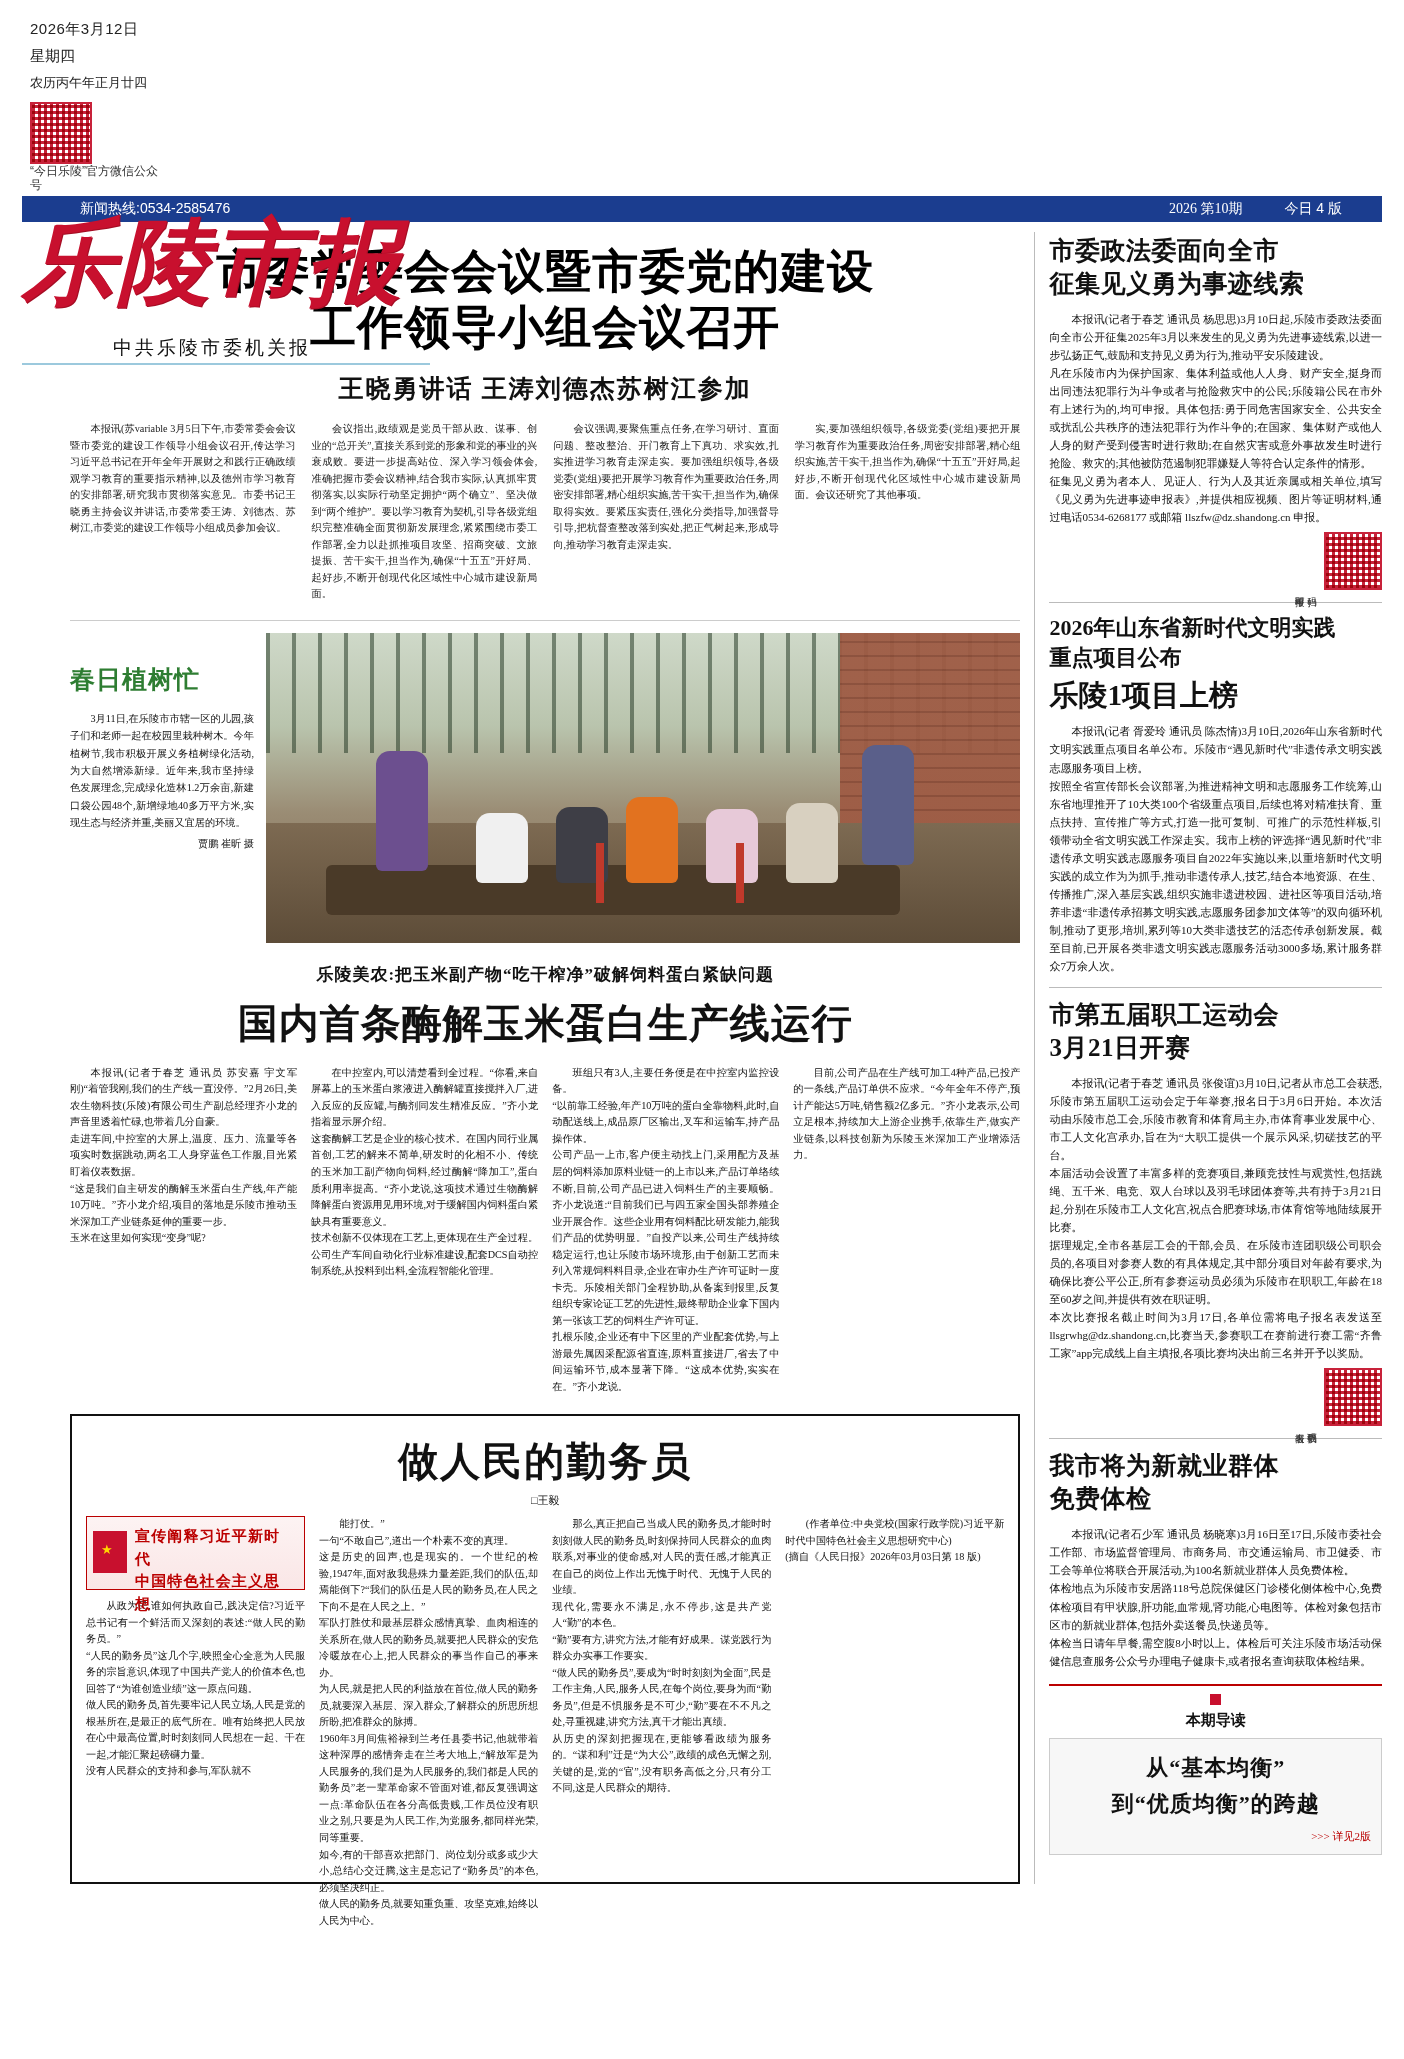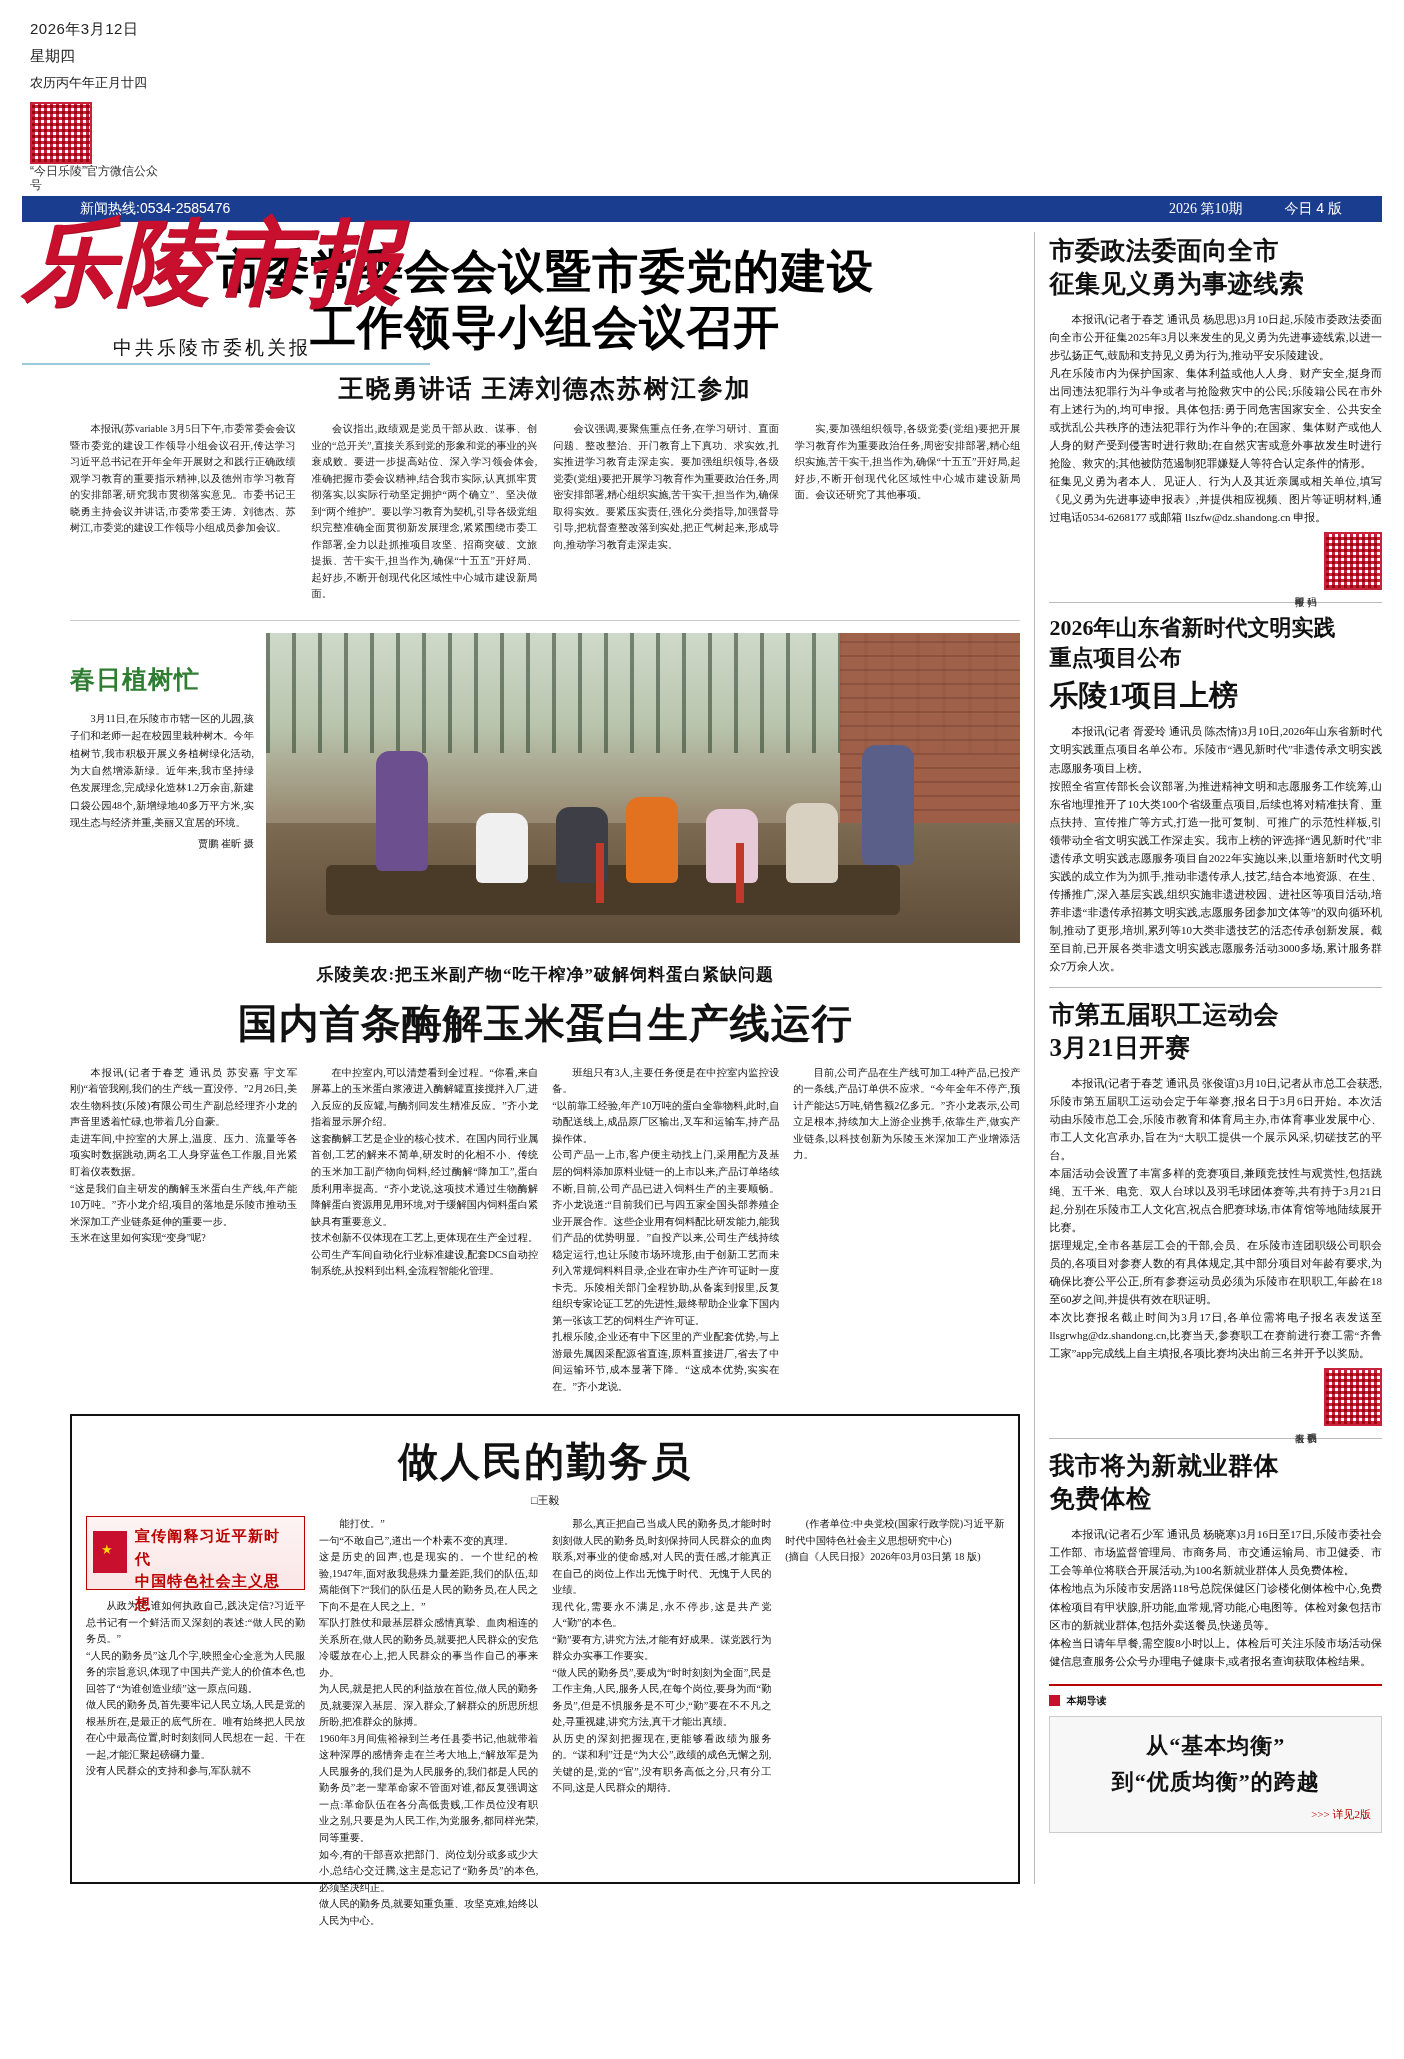--- a/index.html
+++ b/index.html
@@ -140,21 +140,21 @@
   .r-qr { display: flex; align-items: flex-end; justify-content: flex-end; gap: 6px; margin-top: 6px; }
   .qr-sm { width: 58px; height: 58px; border: 2px solid #c8223a;
     background: repeating-linear-gradient(0deg,#c8223a 0 3px,#fff 3px 6px),
                 repeating-linear-gradient(90deg,#c8223a 0 3px,#fff 3px 6px);
     background-blend-mode: multiply; }
   .qr-lbl { font-size: 9.5px; color: #333; writing-mode: vertical-rl; line-height: 1.3; }
   .r-head-big { font-size: 22px; font-weight: bold; line-height: 1.35; }
   .r-head-xl { font-size: 29px; font-weight: bold; line-height: 1.3; margin-top: 4px; }
 
   .guide { border-top: 2px solid #b00; margin-top: 14px; padding-top: 8px; }
-  .guide-title { display: flex; align-items: center; gap: 6px; font-size: 10px; font-weight: bold; }
+  .guide-title { display: flex; align-items: center; gap: 6px; font-size: 15px; font-weight: bold; flex-direction: column; }
   .guide-title .sq { width: 11px; height: 11px; background: #c8102e; }
   .guide-box { border: 1px solid #ccc; background: #f7f7f7; margin-top: 8px; padding: 14px 10px 10px 10px; text-align: center; }
   .guide-box .g1 { font-size: 22px; font-weight: bold; letter-spacing: 1px; }
   .guide-box .g2 { font-size: 22px; font-weight: bold; letter-spacing: 1px; margin-top: 6px; }
   .guide-box .g3 { font-size: 11px; color: #b00; margin-top: 10px; text-align: right; }
 </style>
 </head>
 <body>
 
 <div class="page">

